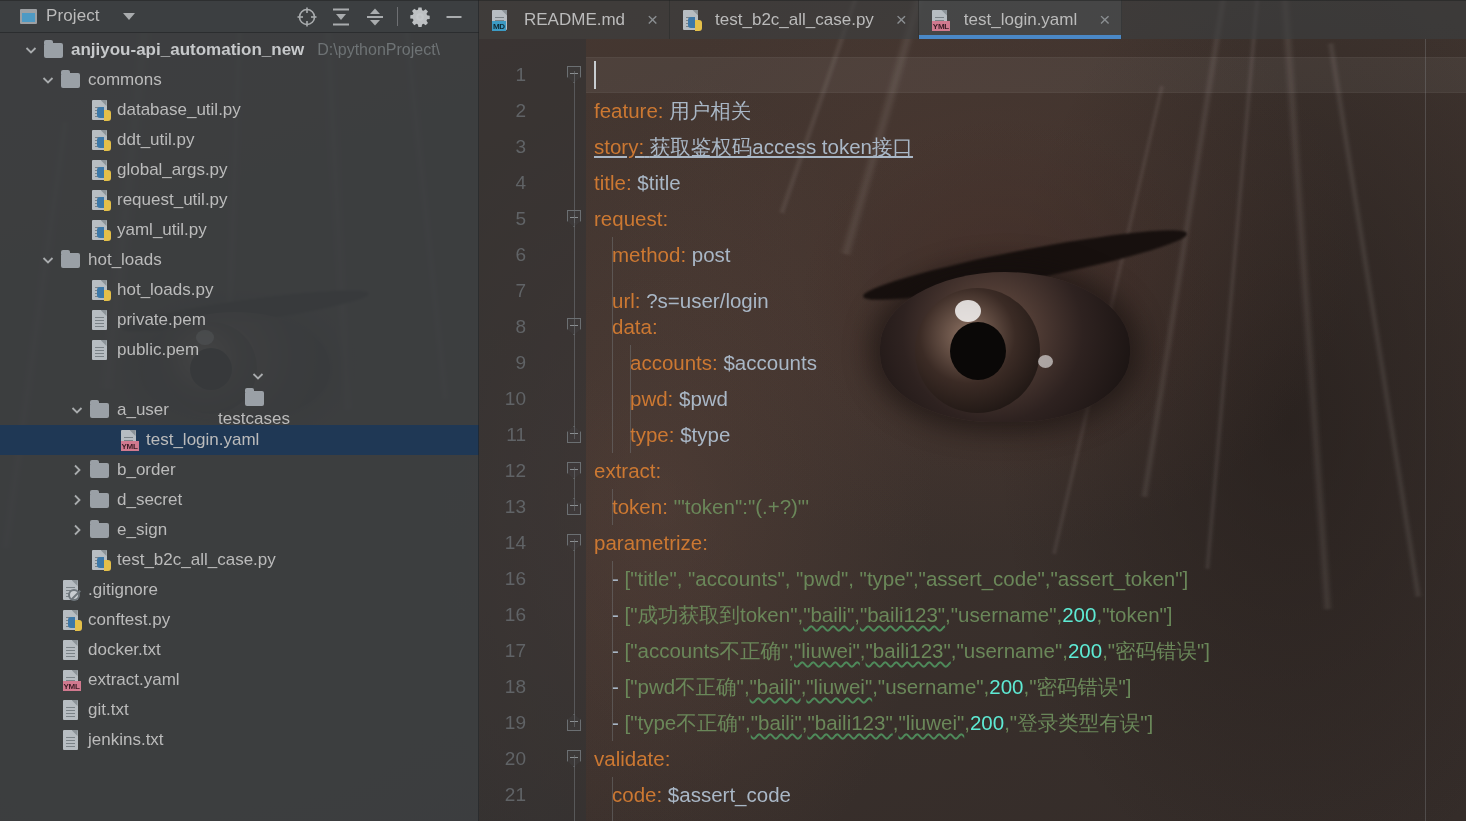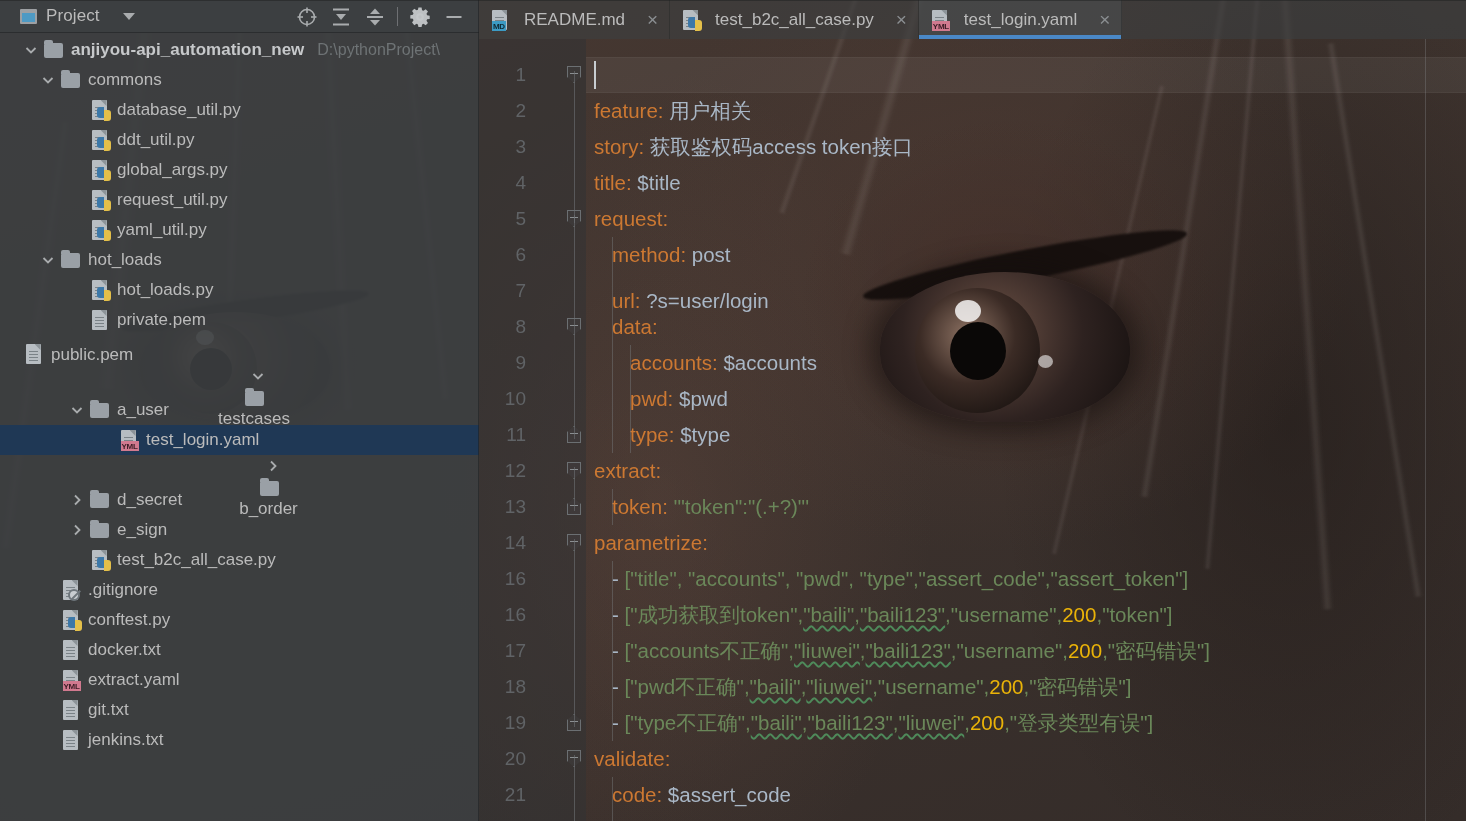--- a/index.html
+++ b/index.html
@@ -361,21 +361,21 @@
     position: absolute;
     left: 0; height: 36px; line-height: 36px;
     font-family: "Liberation Sans", "DejaVu Sans", sans-serif;
     font-size: 20.5px;
     white-space: pre;
     color: #A9B7C6;
   }
   .k { color: #CC7832; }      
   .v { color: #A9B7C6; }      
   .s { color: #6A8759; }      
-  .n { color: #eab308; }      
+  .n { color: #5eead4; }      
   .p { color: #A9B7C6; }      
   .typo {
     text-decoration: underline wavy #4E8A5A;
     text-underline-offset: 3px;
   }
 
   .current-line {
     position: absolute;
     left: 0; right: 0; height: 36px;
     background: rgba(255,255,255,0.055);
@@ -548,21 +548,21 @@
         <div class="fold-line" style="left: 95px; top: 176px; height: 224px;"></div>
         <div class="fold-line" style="left: 95px; top: 428px; height: 44px;"></div>
         <div class="fold-line" style="left: 95px; top: 500px; height: 188px;"></div>
         <div class="fold-line" style="left: 95px; top: 716px; height: 80px;"></div>
       </div>
 
     <div class="code" id="code">
         <div class="current-line" style="top: 18px;"></div>
         <div class="code-line" style="top: 18px; left: 8px;"></div>
         <div class="code-line" style="top: 54px; left: 8px;"><span class="k">feature:</span><span class="p"> </span><span class="v">用户相关</span></div>
-        <div class="code-line" style="top: 90px; left: 8px;"><span class="k">story:</span><span class="p"> </span><span class="v">获取鉴权码access token接口</span></div>
+        <div class="code-line" style="top: 90px; left: 8px; text-decoration: underline;"><span class="k">story:</span><span class="p"> </span><span class="v">获取鉴权码access token接口</span></div>
         <div class="code-line" style="top: 126px; left: 8px;"><span class="k">title:</span><span class="p"> </span><span class="v">$title</span></div>
         <div class="code-line" style="top: 162px; left: 8px;"><span class="k">request:</span></div>
         <div class="code-line" style="top: 198px; left: 26px;"><span class="k">method:</span><span class="p"> </span><span class="v">post</span></div>
         <div class="code-line" style="top: 244px; left: 26px;"><span class="k">url:</span><span class="p"> </span><span class="v">?s=user/login</span></div>
         <div class="code-line" style="top: 270px; left: 26px;"><span class="k">data:</span></div>
         <div class="code-line" style="top: 306px; left: 44px;"><span class="k">accounts:</span><span class="p"> </span><span class="v">$accounts</span></div>
         <div class="code-line" style="top: 342px; left: 44px;"><span class="k">pwd:</span><span class="p"> </span><span class="v">$pwd</span></div>
         <div class="code-line" style="top: 378px; left: 44px;"><span class="k">type:</span><span class="p"> </span><span class="v">$type</span></div>
         <div class="code-line" style="top: 414px; left: 8px;"><span class="k">extract:</span></div>
         <div class="code-line" style="top: 450px; left: 26px;"><span class="k">token:</span><span class="p"> </span><span class="s">'"token":"(.+?)"'</span></div>
@@ -764,21 +764,21 @@
           <span class="twisty"></span>
           <span class="node-icon">
             <span class="fi">
               <span class="sheet"></span>
               <span class="fold"></span>
               <span class="lines"></span>
             </span>
           </span>
           <span class="node-label">private.pem</span>
         </div>
-        <div class="tree-row" style=" align-items: flex-end;">
+        <div class="tree-row" style="padding-left: 66px;">
           <span class="twisty"></span>
           <span class="node-icon">
             <span class="fi">
               <span class="sheet"></span>
               <span class="fold"></span>
               <span class="lines"></span>
             </span>
           </span>
           <span class="node-label">public.pem</span>
         </div>
@@ -809,21 +809,21 @@
           <span class="node-icon">
             <span class="fi">
               <span class="sheet"></span>
               <span class="fold"></span>
               <span class="lines"></span>
               <span class="yml">YML</span>
             </span>
           </span>
           <span class="node-label">test_login.yaml</span>
         </div>
-        <div class="tree-row" style="padding-left: 66px; flex-direction: column;">
+        <div class="tree-row" style="padding-left: 66px;">
           <span class="twisty">
             <svg width="16" height="16" viewBox="0 0 16 16">
               <polyline points="6,3.5 10.5,8 6,12.5" fill="none" stroke="#A9ACAE" stroke-width="1.8"></polyline>
             </svg>
           </span>
           <span class="node-icon">
             <span class="folder-ico"></span>
           </span>
           <span class="node-label">b_order</span>
         </div>

